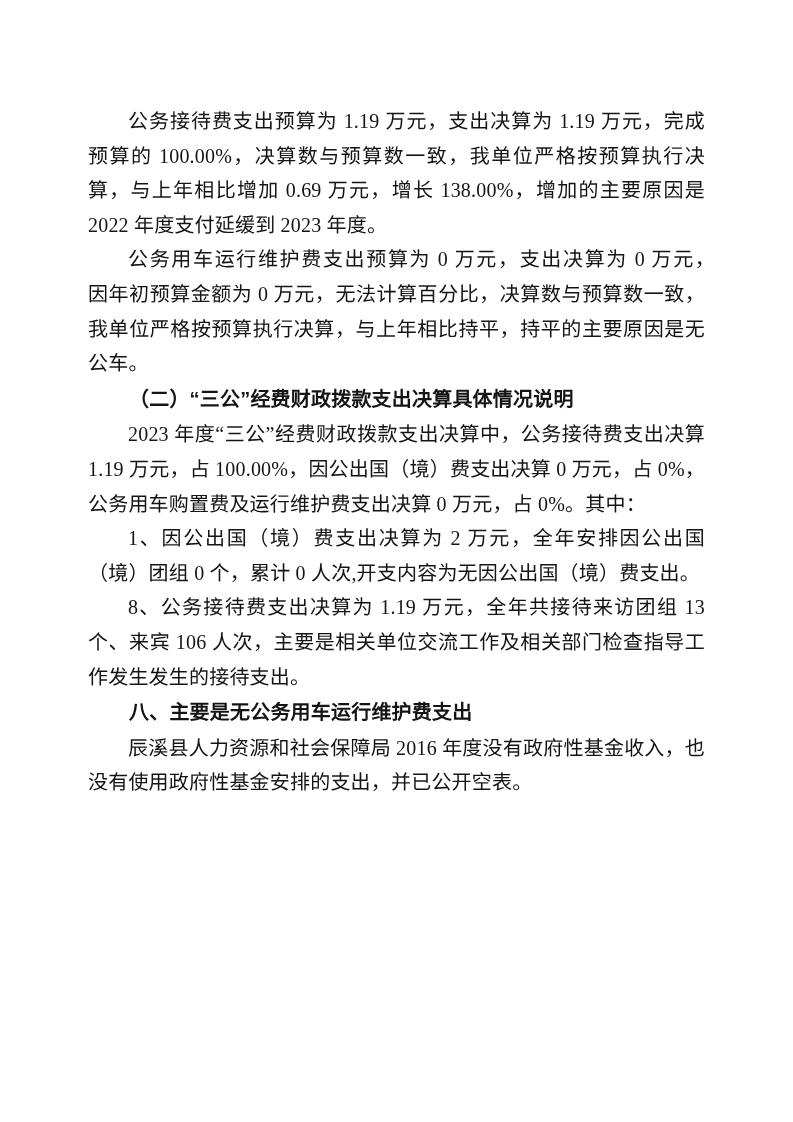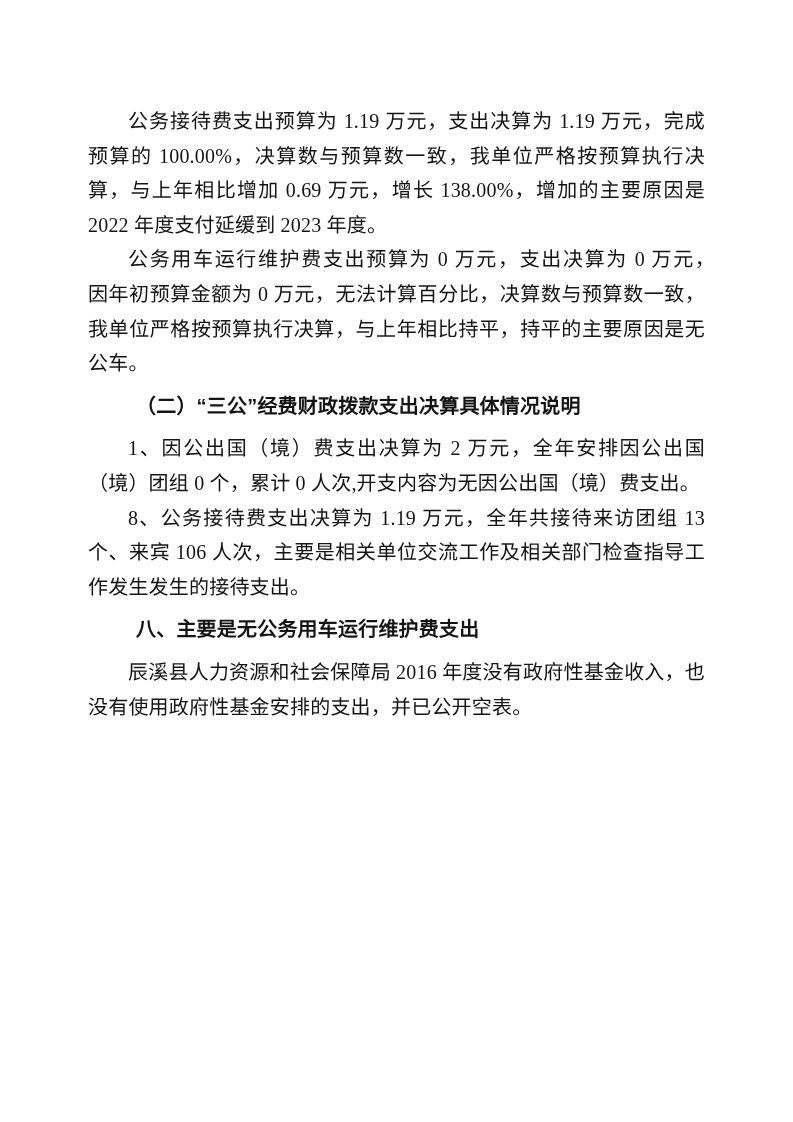--- a/index.html
+++ b/index.html
@@ -24,36 +24,37 @@
     margin: 0;
     font-family: "Liberation Serif", "DejaVu Serif", serif;
     font-size: 20px;
     line-height: 34.6px;
     text-align: justify;
     text-justify: inter-ideograph;
     text-indent: 2em;
     letter-spacing: 0.2px;
   }
   .doc-body h3.heading {
-    margin: 8px;
+    margin: 1px;
     font-family: "Liberation Sans", "DejaVu Sans", sans-serif;
     font-weight: bold;
     font-size: 20px;
     line-height: 34.6px;
     text-align: left;
     text-indent: 2em;
     letter-spacing: 0.2px;
   }
 </style>
 </head>
 <body style="background: rgb(255, 255, 255);">
 
 <div class="page" style="background: rgb(255, 255, 255); color: rgb(20, 20, 20);">
   <div class="doc-body">
       <p class="paragraph">公务接待费支出预算为 1.19 万元，支出决算为 1.19 万元，完成预算的 100.00%，决算数与预算数一致，我单位严格按预算执行决算，与上年相比增加 0.69 万元，增长 138.00%，增加的主要原因是 2022 年度支付延缓到 2023 年度。</p>
       <p class="paragraph">公务用车运行维护费支出预算为 0 万元，支出决算为 0 万元，　　因年初预算金额为 0 万元，无法计算百分比，决算数与预算数一致，我单位严格按预算执行决算，与上年相比持平，持平的主要原因是无公车。</p>
       <h3 class="heading">（二）“三公”经费财政拨款支出决算具体情况说明</h3>
+      <p class="paragraph">2023 年度“三公”经费财政拨款支出决算中，公务接待费支出决算 1.19 万元，占 100.00%，因公出国（境）费支出决算 0 万元，占 0%，公务用车购置费及运行维护费支出决算 0 万元，占 0%。其中：</p>
       <p class="paragraph">1、因公出国（境）费支出决算为 2 万元，全年安排因公出国（境）团组 0 个，累计 0 人次,开支内容为无因公出国（境）费支出。</p>
       <p class="paragraph">8、公务接待费支出决算为 1.19 万元，全年共接待来访团组 13 个、来宾 106 人次，主要是相关单位交流工作及相关部门检查指导工作发生发生的接待支出。</p>
       <h3 class="heading">八、主要是无公务用车运行维护费支出</h3>
       <p class="paragraph">辰溪县人力资源和社会保障局 2016 年度没有政府性基金收入，也没有使用政府性基金安排的支出，并已公开空表。</p>
     </div>
 </div>
 
 </body></html>

